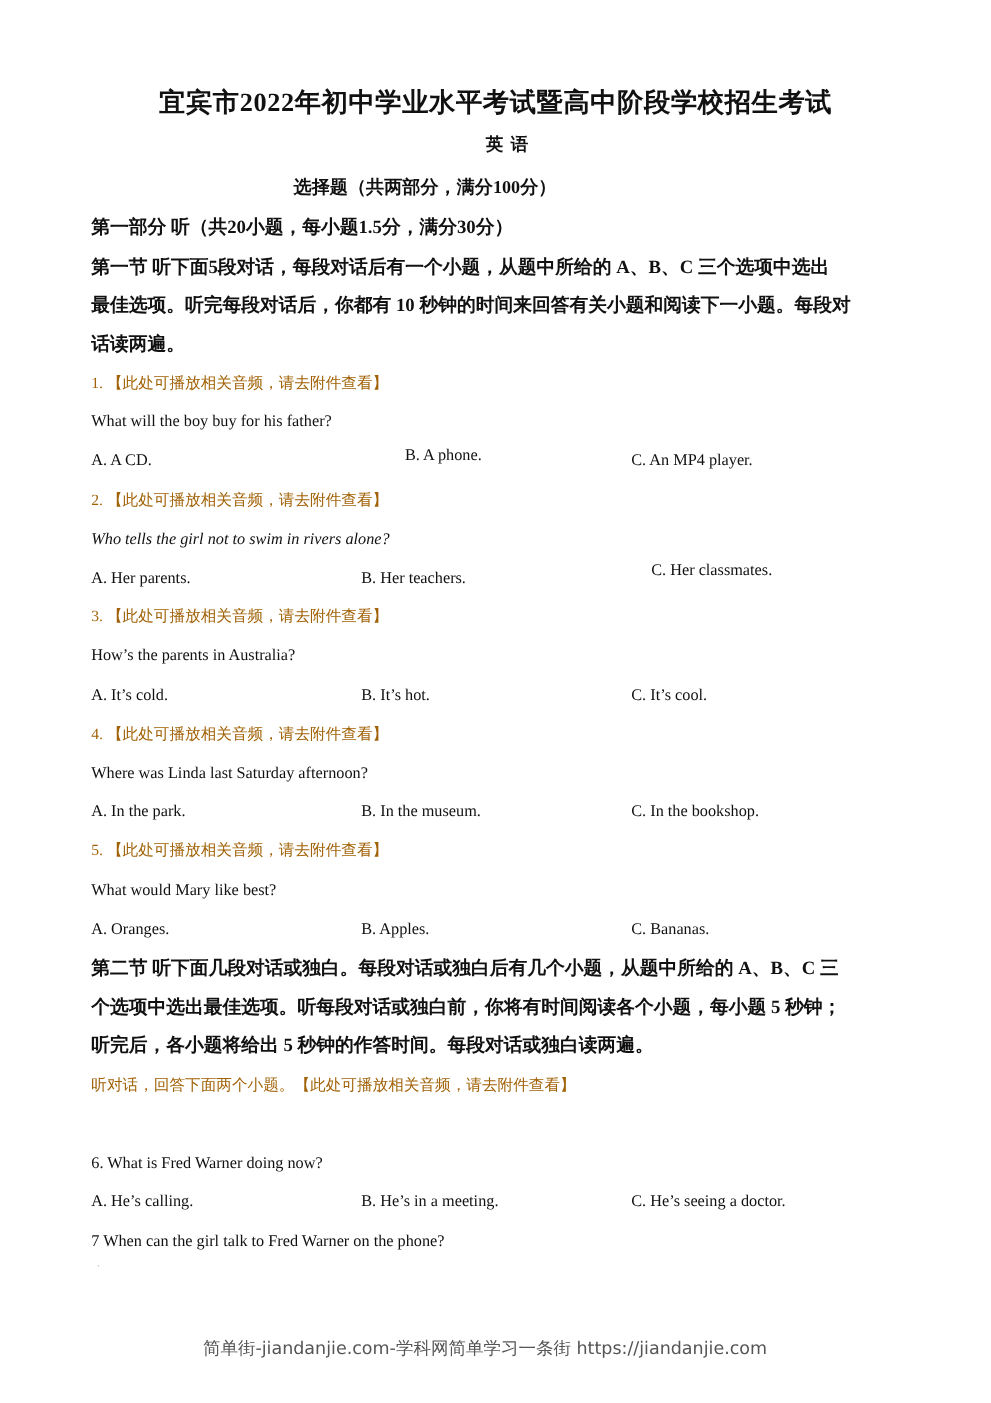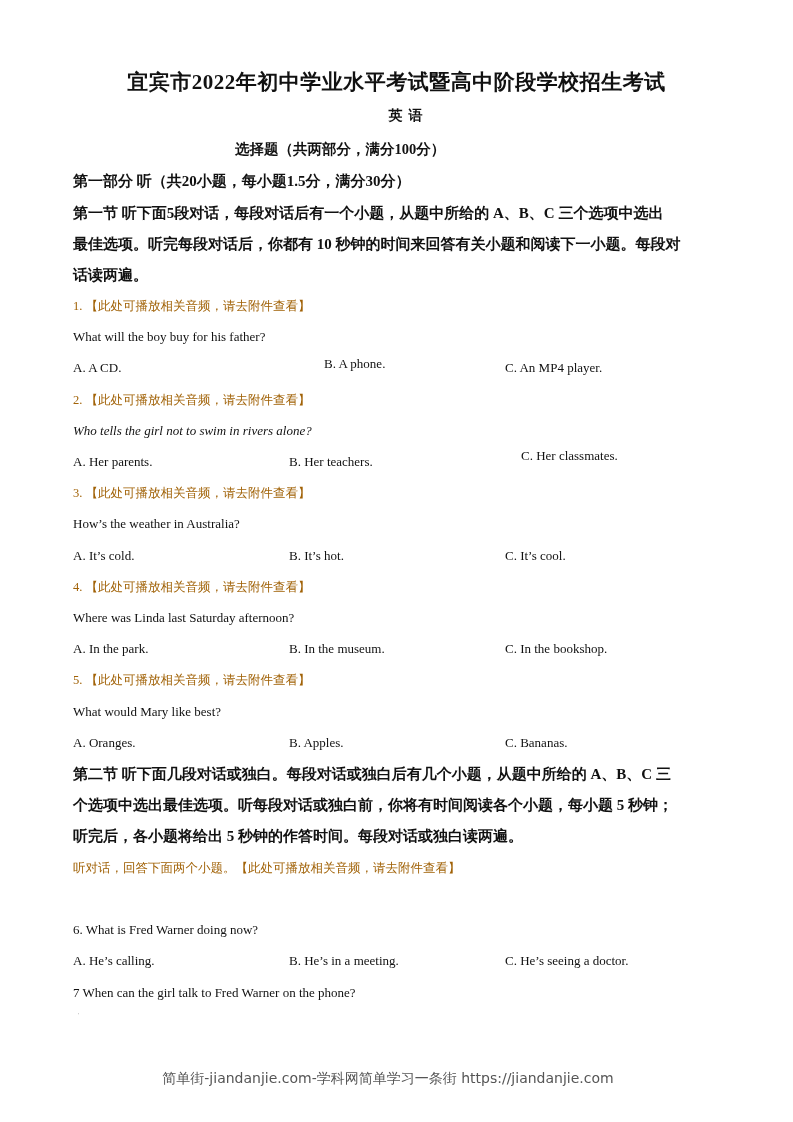--- a/index.html
+++ b/index.html
@@ -34,21 +34,21 @@
   <div class="abs opt" style="top:356px; left:289px;margin-left:35px;">B. A phone.</div>
   <div class="abs opt" style="top:360px; left:505px;">C. An MP4 player.</div>
 
   <div class="abs audio" style="top:392px;">2.  【此处可播放相关音频，请去附件查看】</div>
   <div class="abs q" style="top:423px;font-style:italic;">Who tells the girl not to swim in rivers alone?</div>
   <div class="abs opt" style="top:454px; left:73px;">A. Her parents.</div>
   <div class="abs opt" style="top:454px; left:289px;">B. Her teachers.</div>
   <div class="abs opt" style="top:448px; left:505px;margin-left:16px;">C. Her classmates.</div>
 
   <div class="abs audio" style="top:485px;">3.  【此处可播放相关音频，请去附件查看】</div>
-  <div class="abs q" style="top:516px;">How’s the weather in Australia?</div>
+  <div class="abs q" style="top:516px;">How’s the parents in Australia?</div>
   <div class="abs opt" style="top:548px; left:73px;font-family:Liberation Serif, serif;">A. It’s cold.</div>
   <div class="abs opt" style="top:548px; left:289px;">B. It’s hot.</div>
   <div class="abs opt" style="top:548px; left:505px;">C. It’s cool.</div>
 
   <div class="abs audio" style="top:579px;text-align:right;">4.  【此处可播放相关音频，请去附件查看】</div>
   <div class="abs q" style="top:610px;">Where was Linda last Saturday afternoon?</div>
   <div class="abs opt" style="top:641px; left:73px;">A. In the park.</div>
   <div class="abs opt" style="top:641px; left:289px;">B. In the museum.</div>
   <div class="abs opt" style="top:641px; left:505px;">C. In the bookshop.</div>
 

